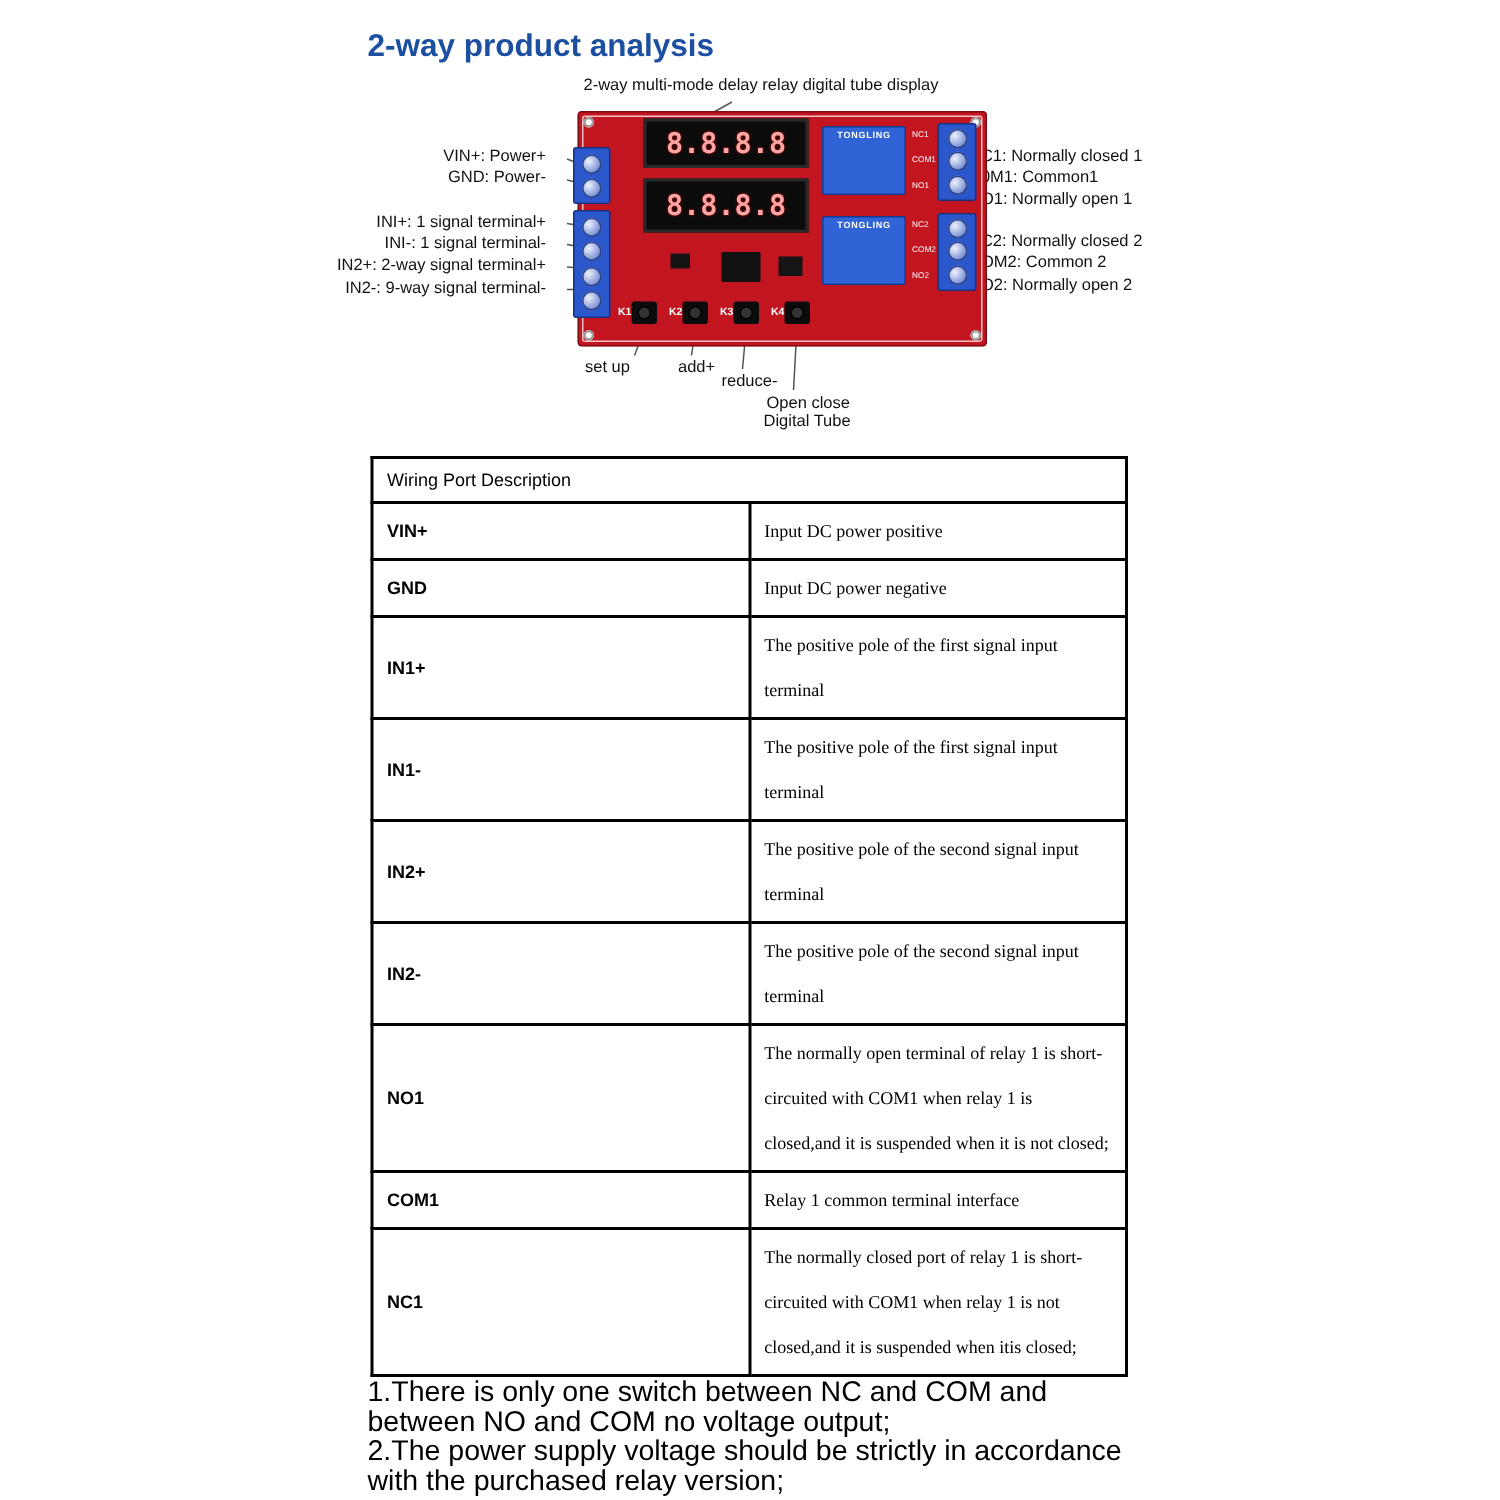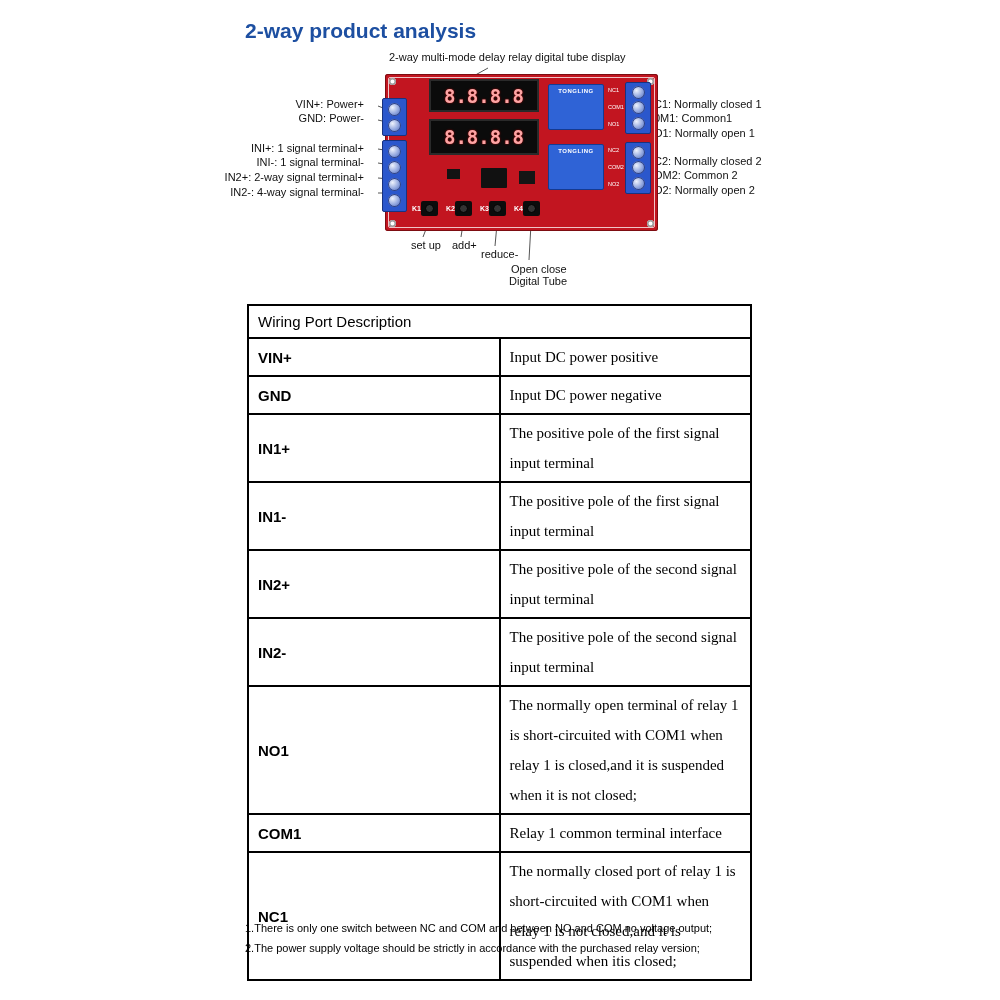--- a/index.html
+++ b/index.html
@@ -53,52 +53,52 @@
   .klabel{position:absolute;top:131px;color:#fff;font-size:7px;font-weight:700;}
   .k1{left:27px}.k2{left:61px}.k3{left:95px}.k4{left:129px}
   .ic1{position:absolute;left:96px;top:94px;width:26px;height:20px;background:#111;border-radius:1px;}
   .ic2{position:absolute;left:134px;top:97px;width:16px;height:13px;background:#151515;}
   .ic3{position:absolute;left:62px;top:95px;width:13px;height:10px;background:#131313;}
 
   .lines{position:absolute;left:240px;top:30px;width:530px;height:240px;pointer-events:none;}
 
   
   .wiring{position:absolute;left:247px;top:286px;width:505px;border-collapse:collapse;table-layout:fixed;background:#fff;}
-  .wiring th,.wiring td{border:2px solid #000;font-size:15px;color:#000;padding:3px 9px;vertical-align:middle;box-sizing:border-box;}
+  .wiring th,.wiring td{border:2px solid #000;font-size:12px;color:#000;padding:3px 9px;vertical-align:middle;box-sizing:border-box;}
   .wiring th{font-weight:400;text-align:left;padding:7px 9px;}
   .port{font-weight:700;width:58px;}
   .desc{font-weight:400;line-height:30px;font-family:Liberation Serif, serif;}
 
-  .notes{position:absolute;left:245px;top:901px;width:514px;font-size:11px;line-height:19.5px;color:#000;}
+  .notes{position:absolute;left:245px;top:901px;width:514px;font-size:19px;line-height:19.5px;color:#000;}
   .notes p{margin:0;}
 </style>
 </head>
 <body>
 
 <div id="canvas">
 
   <div class="title">2-way product analysis</div>
 
   <div class="toplabel">2-way multi-mode delay relay digital tube display</div>
 
   <div class="lblL" style="top:80px">VIN+: Power+</div>
   <div class="lblL" style="top:94px">GND: Power-</div>
   <div class="lblL" style="top:124px">INI+: 1 signal terminal+</div>
   <div class="lblL" style="top:138px">INI-: 1 signal terminal-</div>
   <div class="lblL" style="top:153px">IN2+: 2-way signal terminal+</div>
-  <div class="lblL" style="top:168px">IN2-: 4-way signal terminal-</div>
+  <div class="lblL" style="top:168px">IN2-: 9-way signal terminal-</div>
 
   <div class="lblR" style="top:80px">NC1: Normally closed 1</div>
   <div class="lblR" style="top:94px">C0M1: Common1</div>
   <div class="lblR" style="top:109px">NO1: Normally open 1</div>
   <div class="lblR" style="top:137px">NC2: Normally closed 2</div>
   <div class="lblR" style="top:151px">COM2: Common 2</div>
   <div class="lblR" style="top:166px">NO2: Normally open 2</div>
 
-  <div class="lblB" style="left:411px;top:221px">set up</div>
+  <div class="lblB" style="left:390px;top:221px">set up</div>
   <div class="lblB" style="left:452px;top:221px">add+</div>
   <div class="lblB" style="left:481px;top:230px">reduce-</div>
   <div class="lblB" style="left:511px;top:245px">Open close</div>
   <div class="lblB" style="left:509px;top:257px">Digital Tube</div>
 
   <svg class="lines" viewBox="0 0 530 240">
     <g stroke="#555" stroke-width="1">
       <line x1="248" y1="20" x2="230" y2="30"></line>
       <line x1="138" y1="58" x2="151" y2="63"></line>
       <line x1="138" y1="72" x2="151" y2="75"></line>

